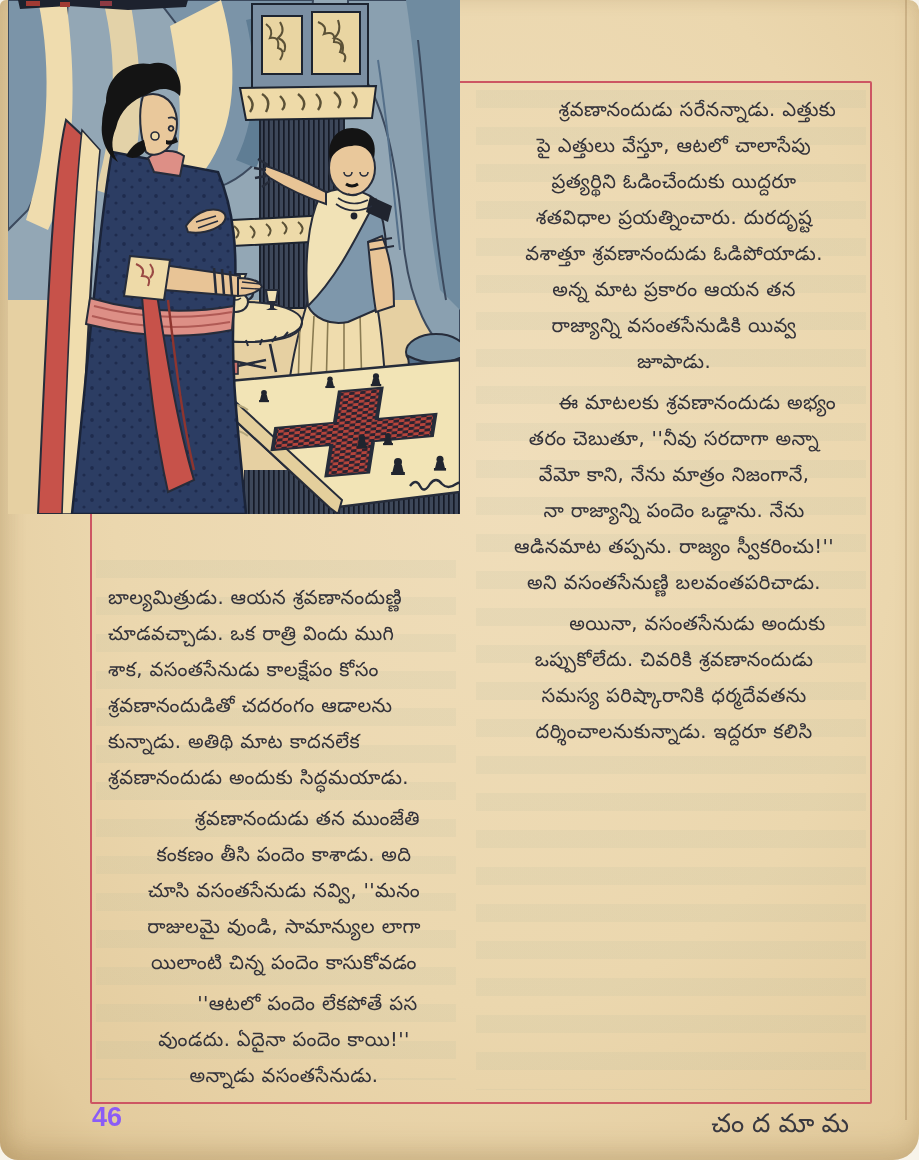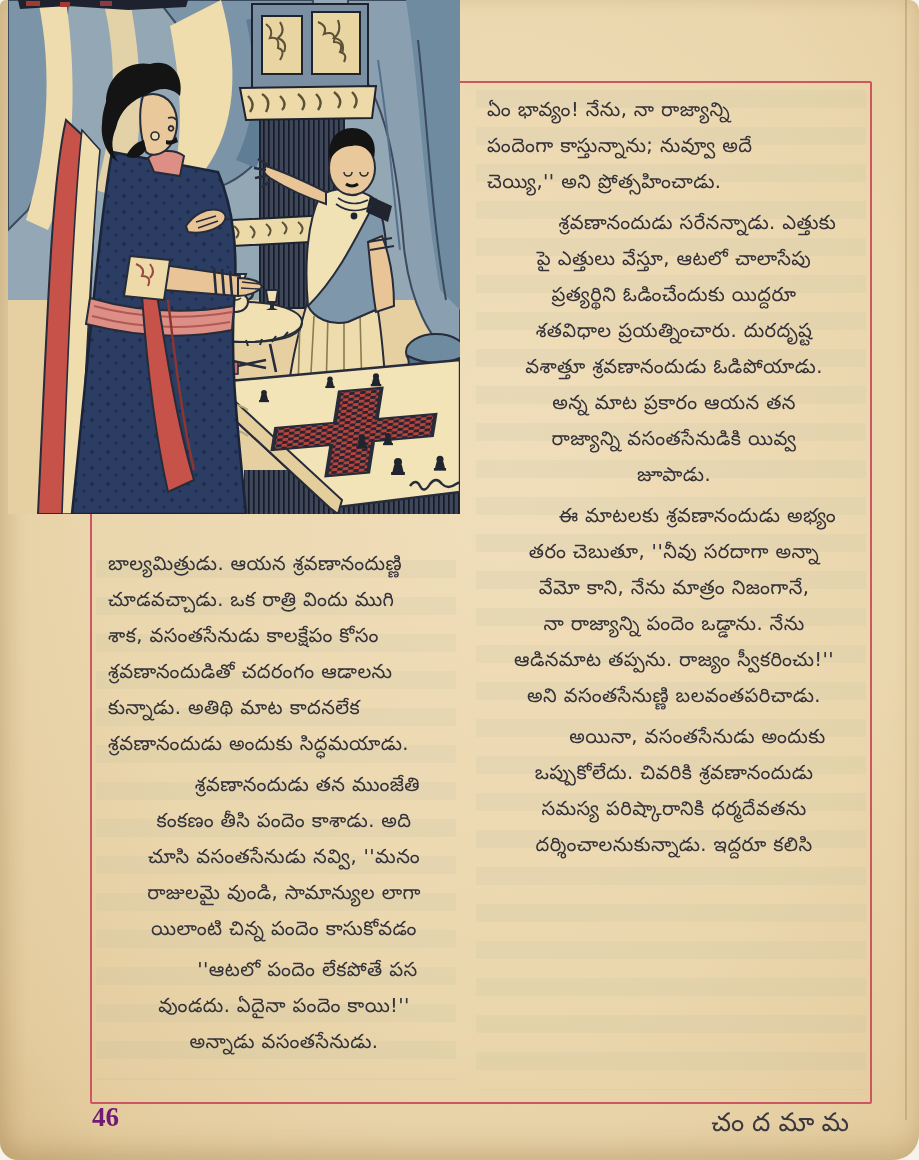--- a/index.html
+++ b/index.html
@@ -11,23 +11,23 @@
         border-radius:6px 10px 26px 18px;
         box-shadow:inset 0 -14px 24px rgba(120,90,40,.18), inset 10px 0 18px rgba(120,90,40,.10);}
   .crease{position:absolute;top:0;bottom:40px;width:2px;background:rgba(140,105,60,.28);}
   .red-box{position:absolute;border:2px solid #cd5663;border-radius:2px;}
   .illustration{position:absolute;margin:0;padding:0;}
   .illustration svg{display:block;}
   .col{position:absolute;color:#33323a;overflow:hidden;}
   .para{margin:0 0 5px 0;white-space:pre-line;font-size:19.5px;line-height:36px;
         letter-spacing:.4px;}
   .para.indent{text-indent:2.4em;text-align:center;}
-  .pageno{position:absolute;font-family:Liberation Serif, serif;font-size:27px;
-          font-weight:bold;color:#701a75;}
-  .mag-title{position:absolute;font-size:26px;color:#3a3940;letter-spacing:8px;font-family:Liberation Serif, serif;}
+  .pageno{position:absolute;font-family:Liberation Sans, sans-serif;font-size:27px;
+          font-weight:bold;color:#8b5cf6;}
+  .mag-title{position:absolute;font-size:26px;color:#3a3940;letter-spacing:8px;}
   
   .streaks{position:absolute;pointer-events:none;
      background:repeating-linear-gradient(180deg, rgba(160,175,150,.10) 0 18px, rgba(0,0,0,0) 18px 37px);}
 </style>
 </head>
 <body>
 
 <div class="canvas">
   <div class="page"></div>
 
@@ -183,41 +183,38 @@
         <circle cx="147" cy="136" r="4" fill="#eedaa8" stroke="#262c3a" stroke-width="1.6"></circle>
         <path d="M160,118 q6,-2 8,2 M163,126 a2.4,2.4 0 1 0 .1,0" stroke="#262c3a" stroke-width="1.8" fill="none"></path>
         <path d="M158,140 q8,2 10,-4 L170,142 q-8,4 -12,2 Z" fill="#141414"></path>
       </g>
     </svg>
   </figure>
 
   <div class="streaks" style="left:96px;top:560px;width:360px;height:520px;"></div>
   <div class="streaks" style="left:476px;top:90px;width:390px;height:1000px;"></div>
 
-  <div class="col" style="left:108px;top:546px;width:352px;height:520px;">
+  <div class="col" style="left:108px;top:580px;width:352px;height:520px;">
     <p class="para">బాల్యమిత్రుడు. ఆయన శ్రవణానందుణ్ణి
 చూడవచ్చాడు. ఒక రాత్రి విందు ముగి
 శాక, వసంతసేనుడు కాలక్షేపం కోసం
 శ్రవణానందుడితో చదరంగం ఆడాలను
 కున్నాడు. అతిథి మాట కాదనలేక
 శ్రవణానందుడు అందుకు సిద్ధమయాడు.</p>
     <p class="para indent">శ్రవణానందుడు తన ముంజేతి
 కంకణం తీసి పందెం కాశాడు. అది
 చూసి వసంతసేనుడు నవ్వి, ''మనం
 రాజులమై వుండి, సామాన్యుల లాగా
 యిలాంటి చిన్న పందెం కాసుకోవడం</p>
     <p class="para indent">''ఆటలో పందెం లేకపోతే పస
 వుండదు. ఏదైనా పందెం కాయి!''
 అన్నాడు వసంతసేనుడు.</p>
   </div>
 
   <div class="col" style="left:487px;top:92px;width:374px;height:1000px;">
-    <p class="para">ఏం భావ్యం! నేను, నా రాజ్యాన్ని
-పందెంగా కాస్తున్నాను; నువ్వూ అదే
-చెయ్యి,'' అని ప్రోత్సహించాడు.</p>
     <p class="para indent">శ్రవణానందుడు సరేనన్నాడు. ఎత్తుకు
 పై ఎత్తులు వేస్తూ, ఆటలో చాలాసేపు
 ప్రత్యర్థిని ఓడించేందుకు యిద్దరూ
 శతవిధాల ప్రయత్నించారు. దురదృష్ట
 వశాత్తూ శ్రవణానందుడు ఓడిపోయాడు.
 అన్న మాట ప్రకారం ఆయన తన
 రాజ్యాన్ని వసంతసేనుడికి యివ్వ
 జూపాడు.</p>
     <p class="para indent">ఈ మాటలకు శ్రవణానందుడు అభ్యం
 తరం చెబుతూ, ''నీవు సరదాగా అన్నా

